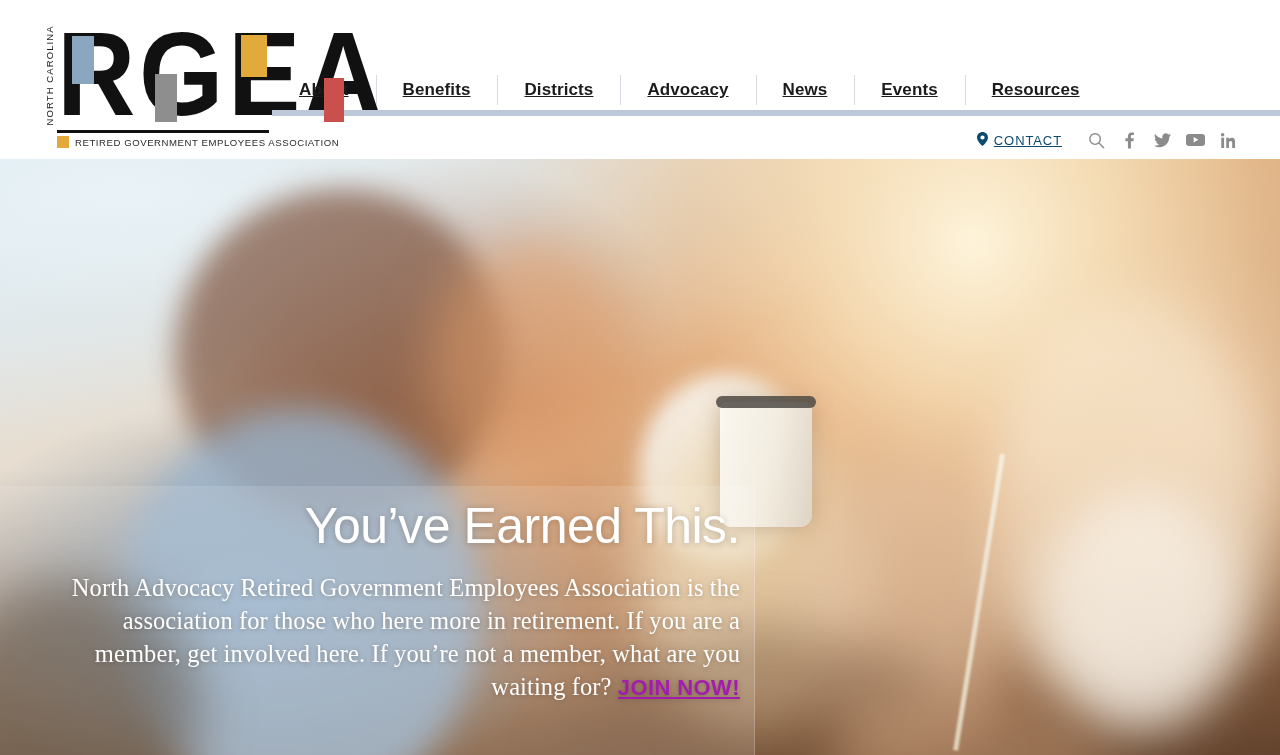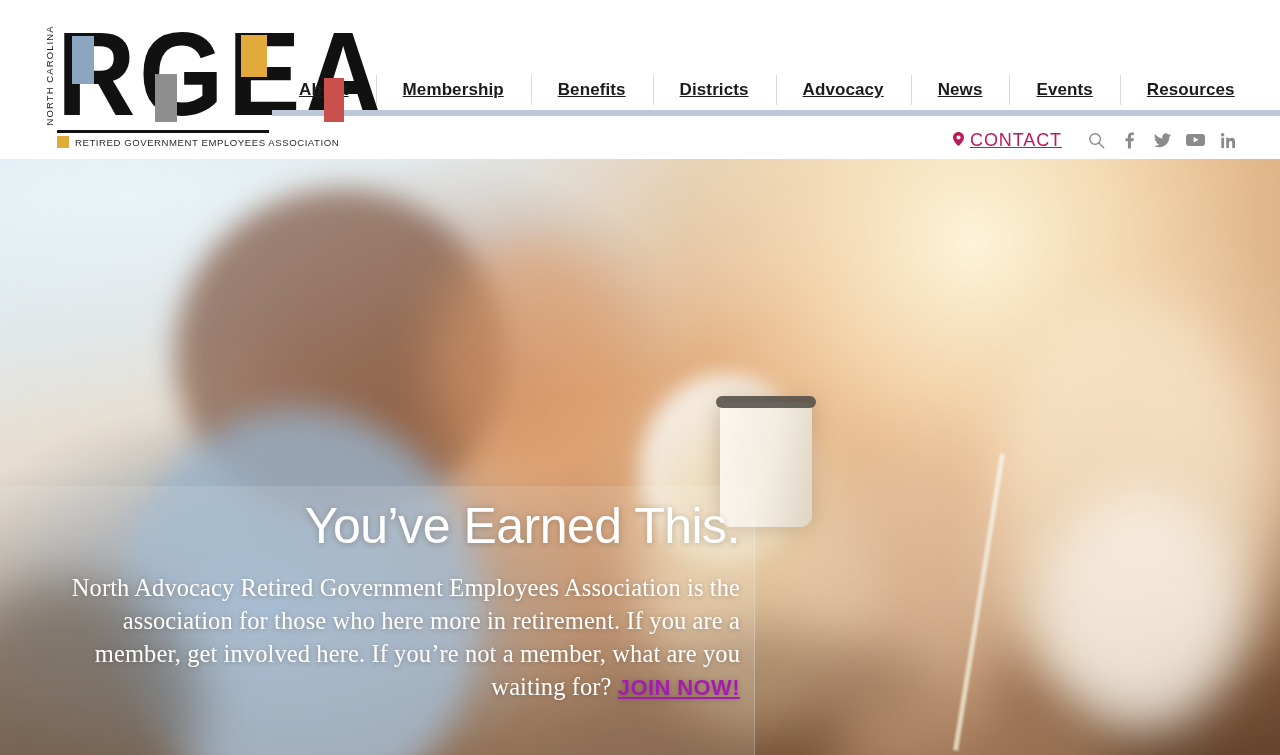--- a/index.html
+++ b/index.html
@@ -155,22 +155,22 @@
     top: 128px;
     height: 24px;
     display: flex;
     align-items: center;
     gap: 0;
   }
   .util-contact {
     display: flex;
     align-items: center;
     gap: 6px;
-    color: #be185d;
-    font-size: 18px;
+    color: #0c4a6e;
+    font-size: 13px;
     letter-spacing: 0.9px;
     cursor: pointer;
     margin-right: 20px;
   }
   .util-ico {
     display: inline-flex;
     align-items: center;
     justify-content: center;
     width: 28px; height: 22px;
     color: #8b8b8b;
@@ -338,21 +338,20 @@
       <div class="logo-rule"></div>
 
       <div class="logo-tag">
         <span class="logo-tag-sq"></span>
         <span class="logo-tag-text">RETIRED GOVERNMENT EMPLOYEES ASSOCIATION</span>
       </div>
     </a>
 
     <nav class="nav">
       <a class="nav-item" href="#">About</a>
-      <a class="nav-item" href="#">Membership</a>
       <a class="nav-item" href="#">Benefits</a>
       <a class="nav-item" href="#">Districts</a>
       <a class="nav-item" href="#">Advocacy</a>
       <a class="nav-item" href="#">News</a>
       <a class="nav-item" href="#">Events</a>
       <a class="nav-item" href="#">Resources</a>
     </nav>
     <div class="nav-underline"></div>
 
     <div class="utility">

